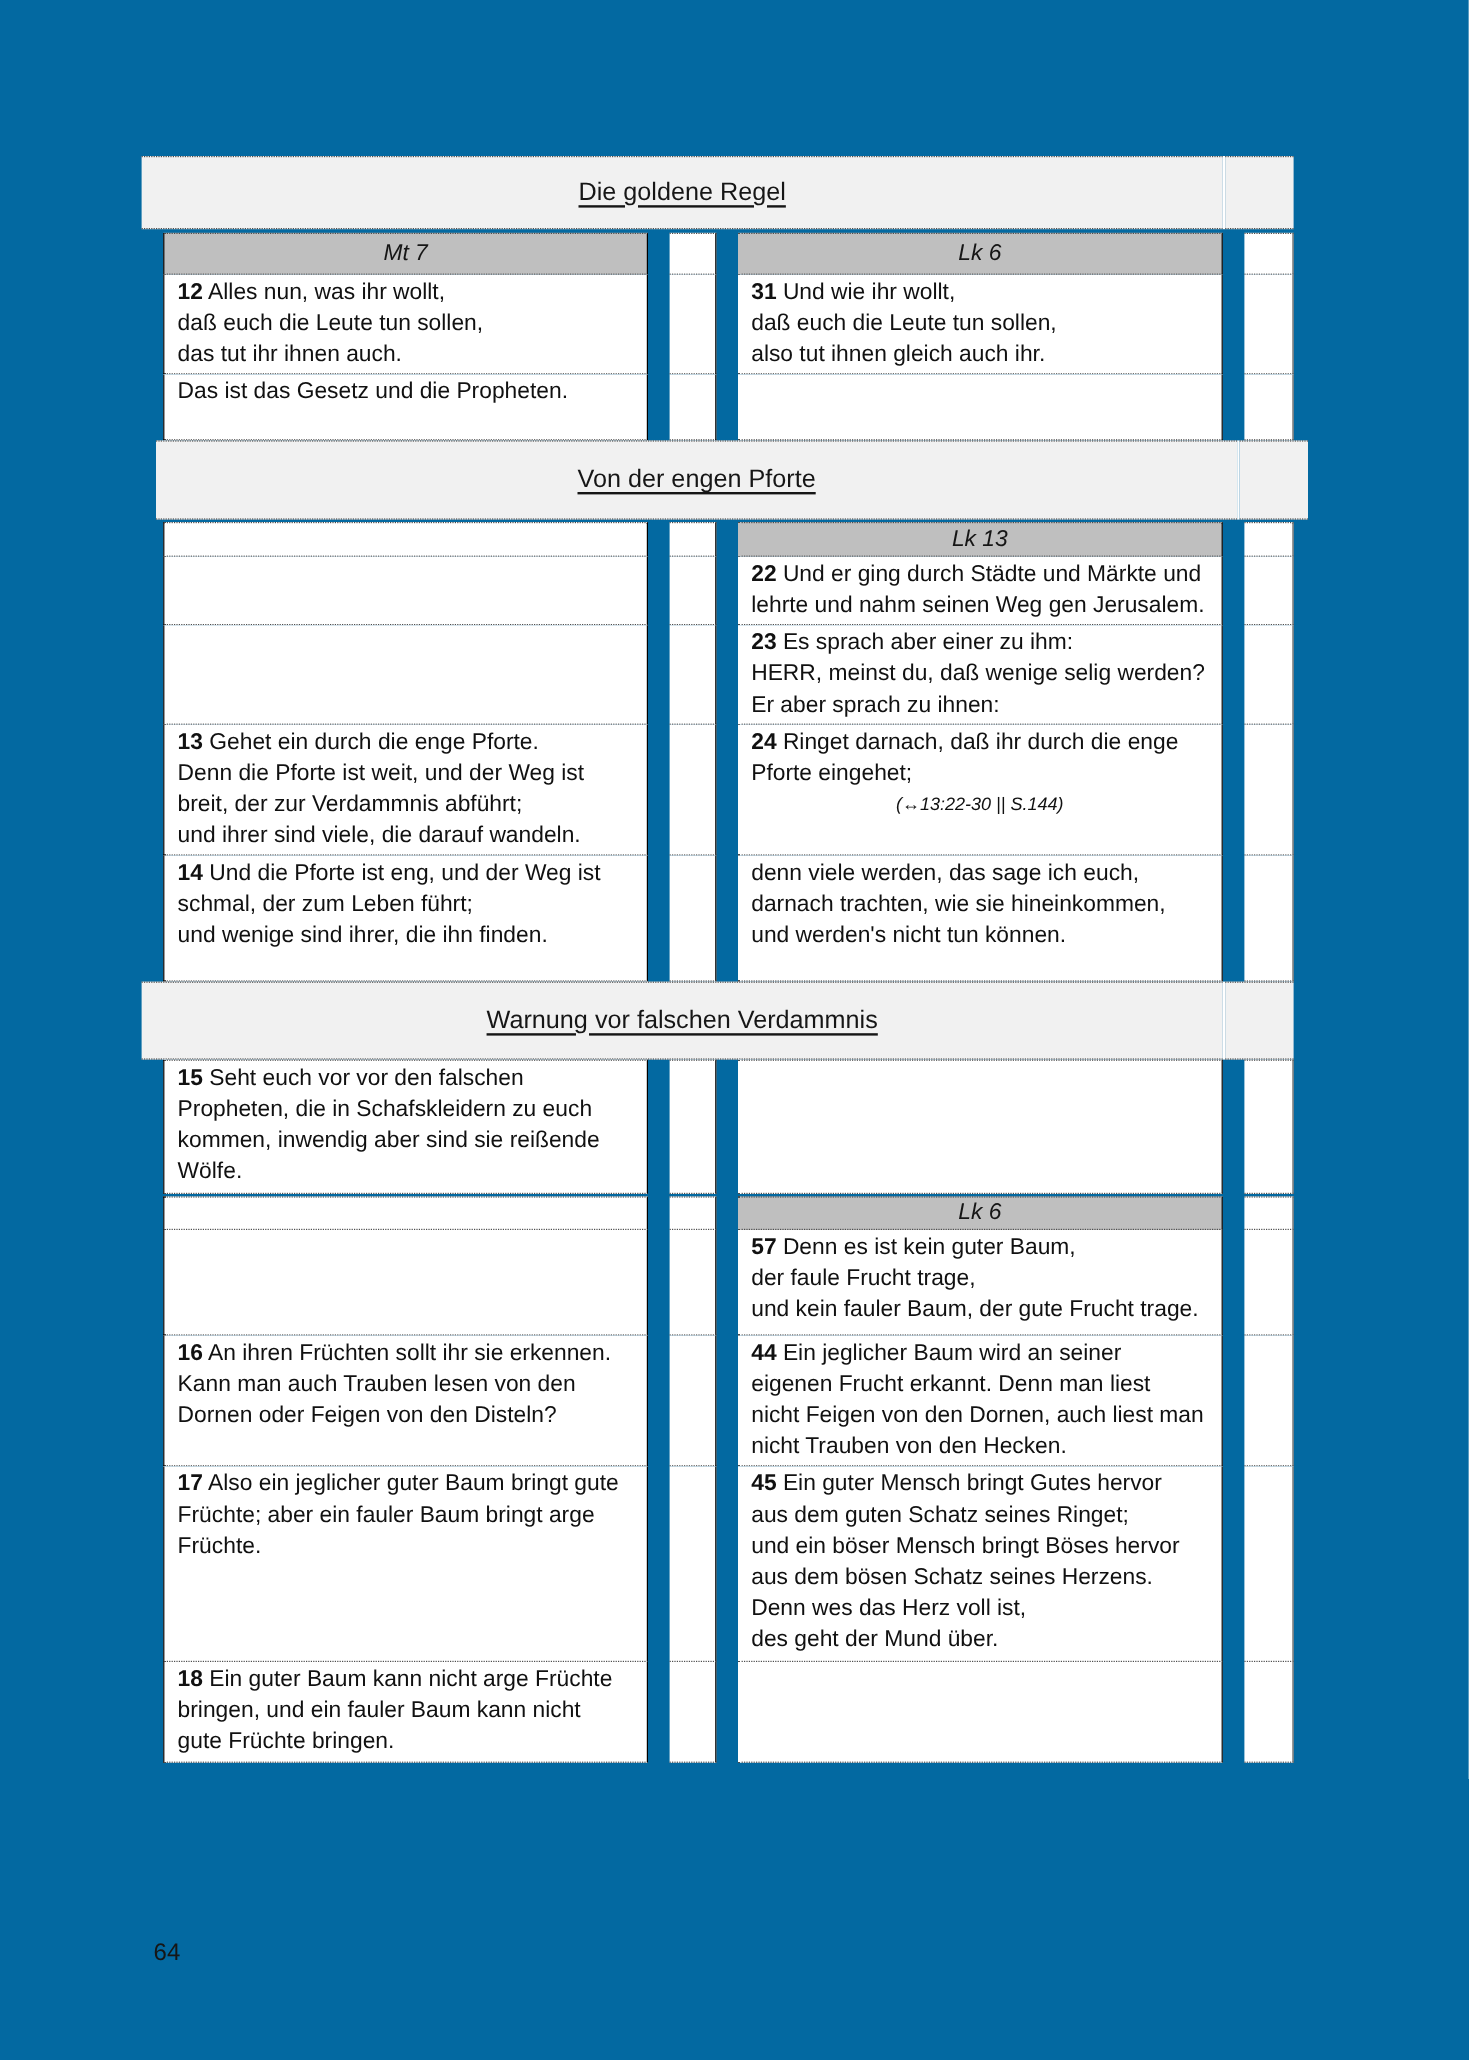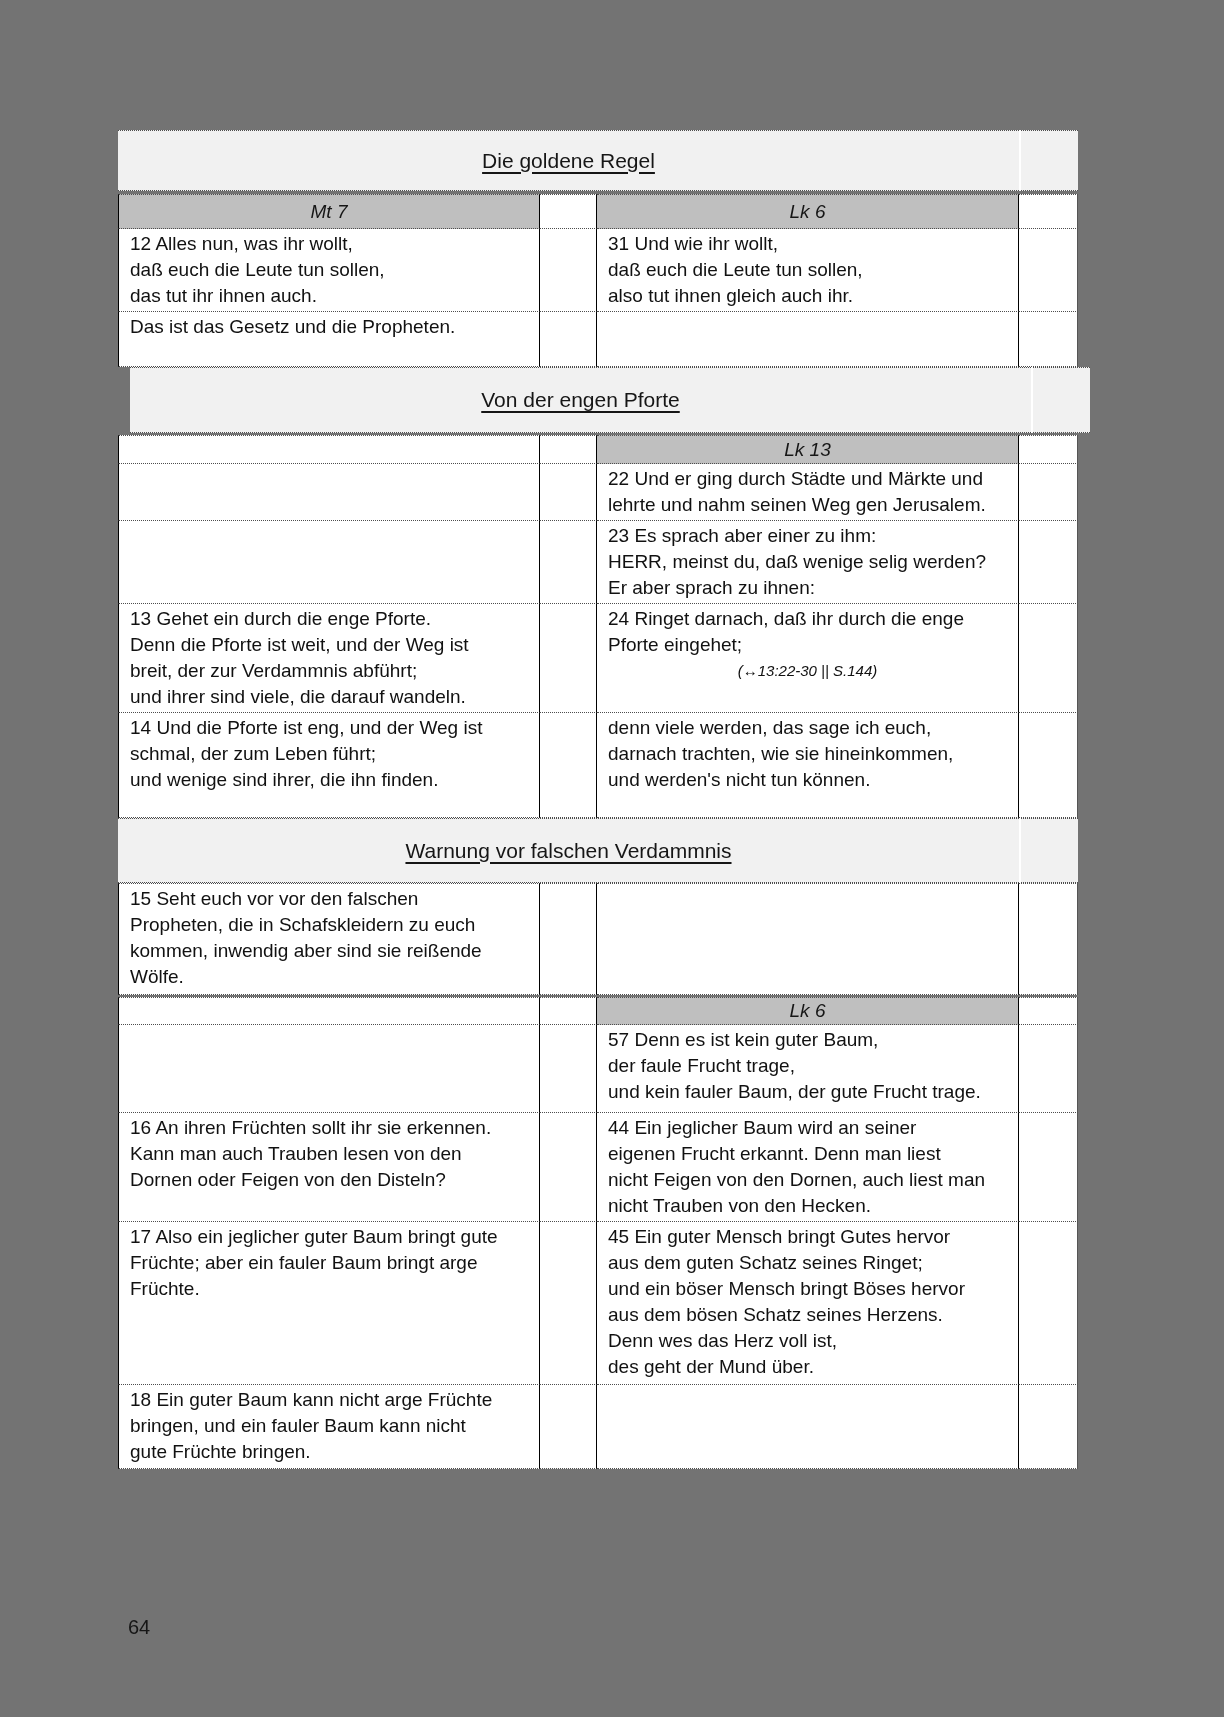--- a/index.html
+++ b/index.html
@@ -1,25 +1,25 @@
 <!DOCTYPE html>
 <html><head>
 <meta charset="utf-8">
 <style>
   html,body { margin:0; padding:0; background:#ffffff; }
   .page {
-    position:relative; width:1224px; height:1717px; background:#737373;
+    position:relative; width:1224px; height:1717px; background:#0369a1;
     font-family:"Liberation Sans", sans-serif; color:#111111;
   }
   .doc-table { position:absolute; left:118px; top:130px; width:960px; }
 
   
   .trow { display:grid; grid-template-columns:422px 57px 422px 59px; }
   .trow > div { box-sizing:border-box; background:#ffffff;
-                border-bottom:1px dotted #4d4d4d; }
+                border-bottom:1px dotted #4d4d4d;margin-left:18px; }
   .c1 { border-left:1px solid #000; border-right:1px solid #000; padding:2px 11px 2px 11px; }
   .c2 { border-right:1px solid #000; }
   .c3 { border-right:1px solid #000; padding:2px 11px 2px 11px; }
   .c4 { border-right:1px solid #555; }
   .tb > div { border-top:1px dotted #4d4d4d; }
   .mt2 { margin-top:2px; }
 
   .hdr { background:#bfbfbf !important; font-style:italic; font-size:19px;
          display:flex; align-items:center; justify-content:center; color:#161616; }
 
@@ -29,21 +29,21 @@
   .title-main, .title-side { background:#f1f1f1;
          border-top:1px dotted #4d4d4d; border-bottom:1px dotted #4d4d4d; }
   .title-main { display:flex; align-items:center; justify-content:center; }
   .title-gap { background:#ffffff; }
   .title-text { font-size:21px; color:#161616; text-decoration:underline;
                 text-decoration-thickness:2px; text-underline-offset:4px; }
   .mb3 { margin-bottom:3px; }
   .mb2 { margin-bottom:2px;padding-left:12px; }
 
   .line { font-size:19px; line-height:26px; white-space:nowrap; }
-  .vnum { font-weight:normal;text-align:center; }
+  .vnum { font-weight:bold;text-align:center; }
   .ref  { font-size:15px; font-style:italic; text-align:center; }
 
   .page-number { position:absolute; left:128px; top:1616px; font-size:20px; color:#161616; }
 </style>
 </head>
 <body>
 
 <div class="page">
   <div class="doc-table">
 

